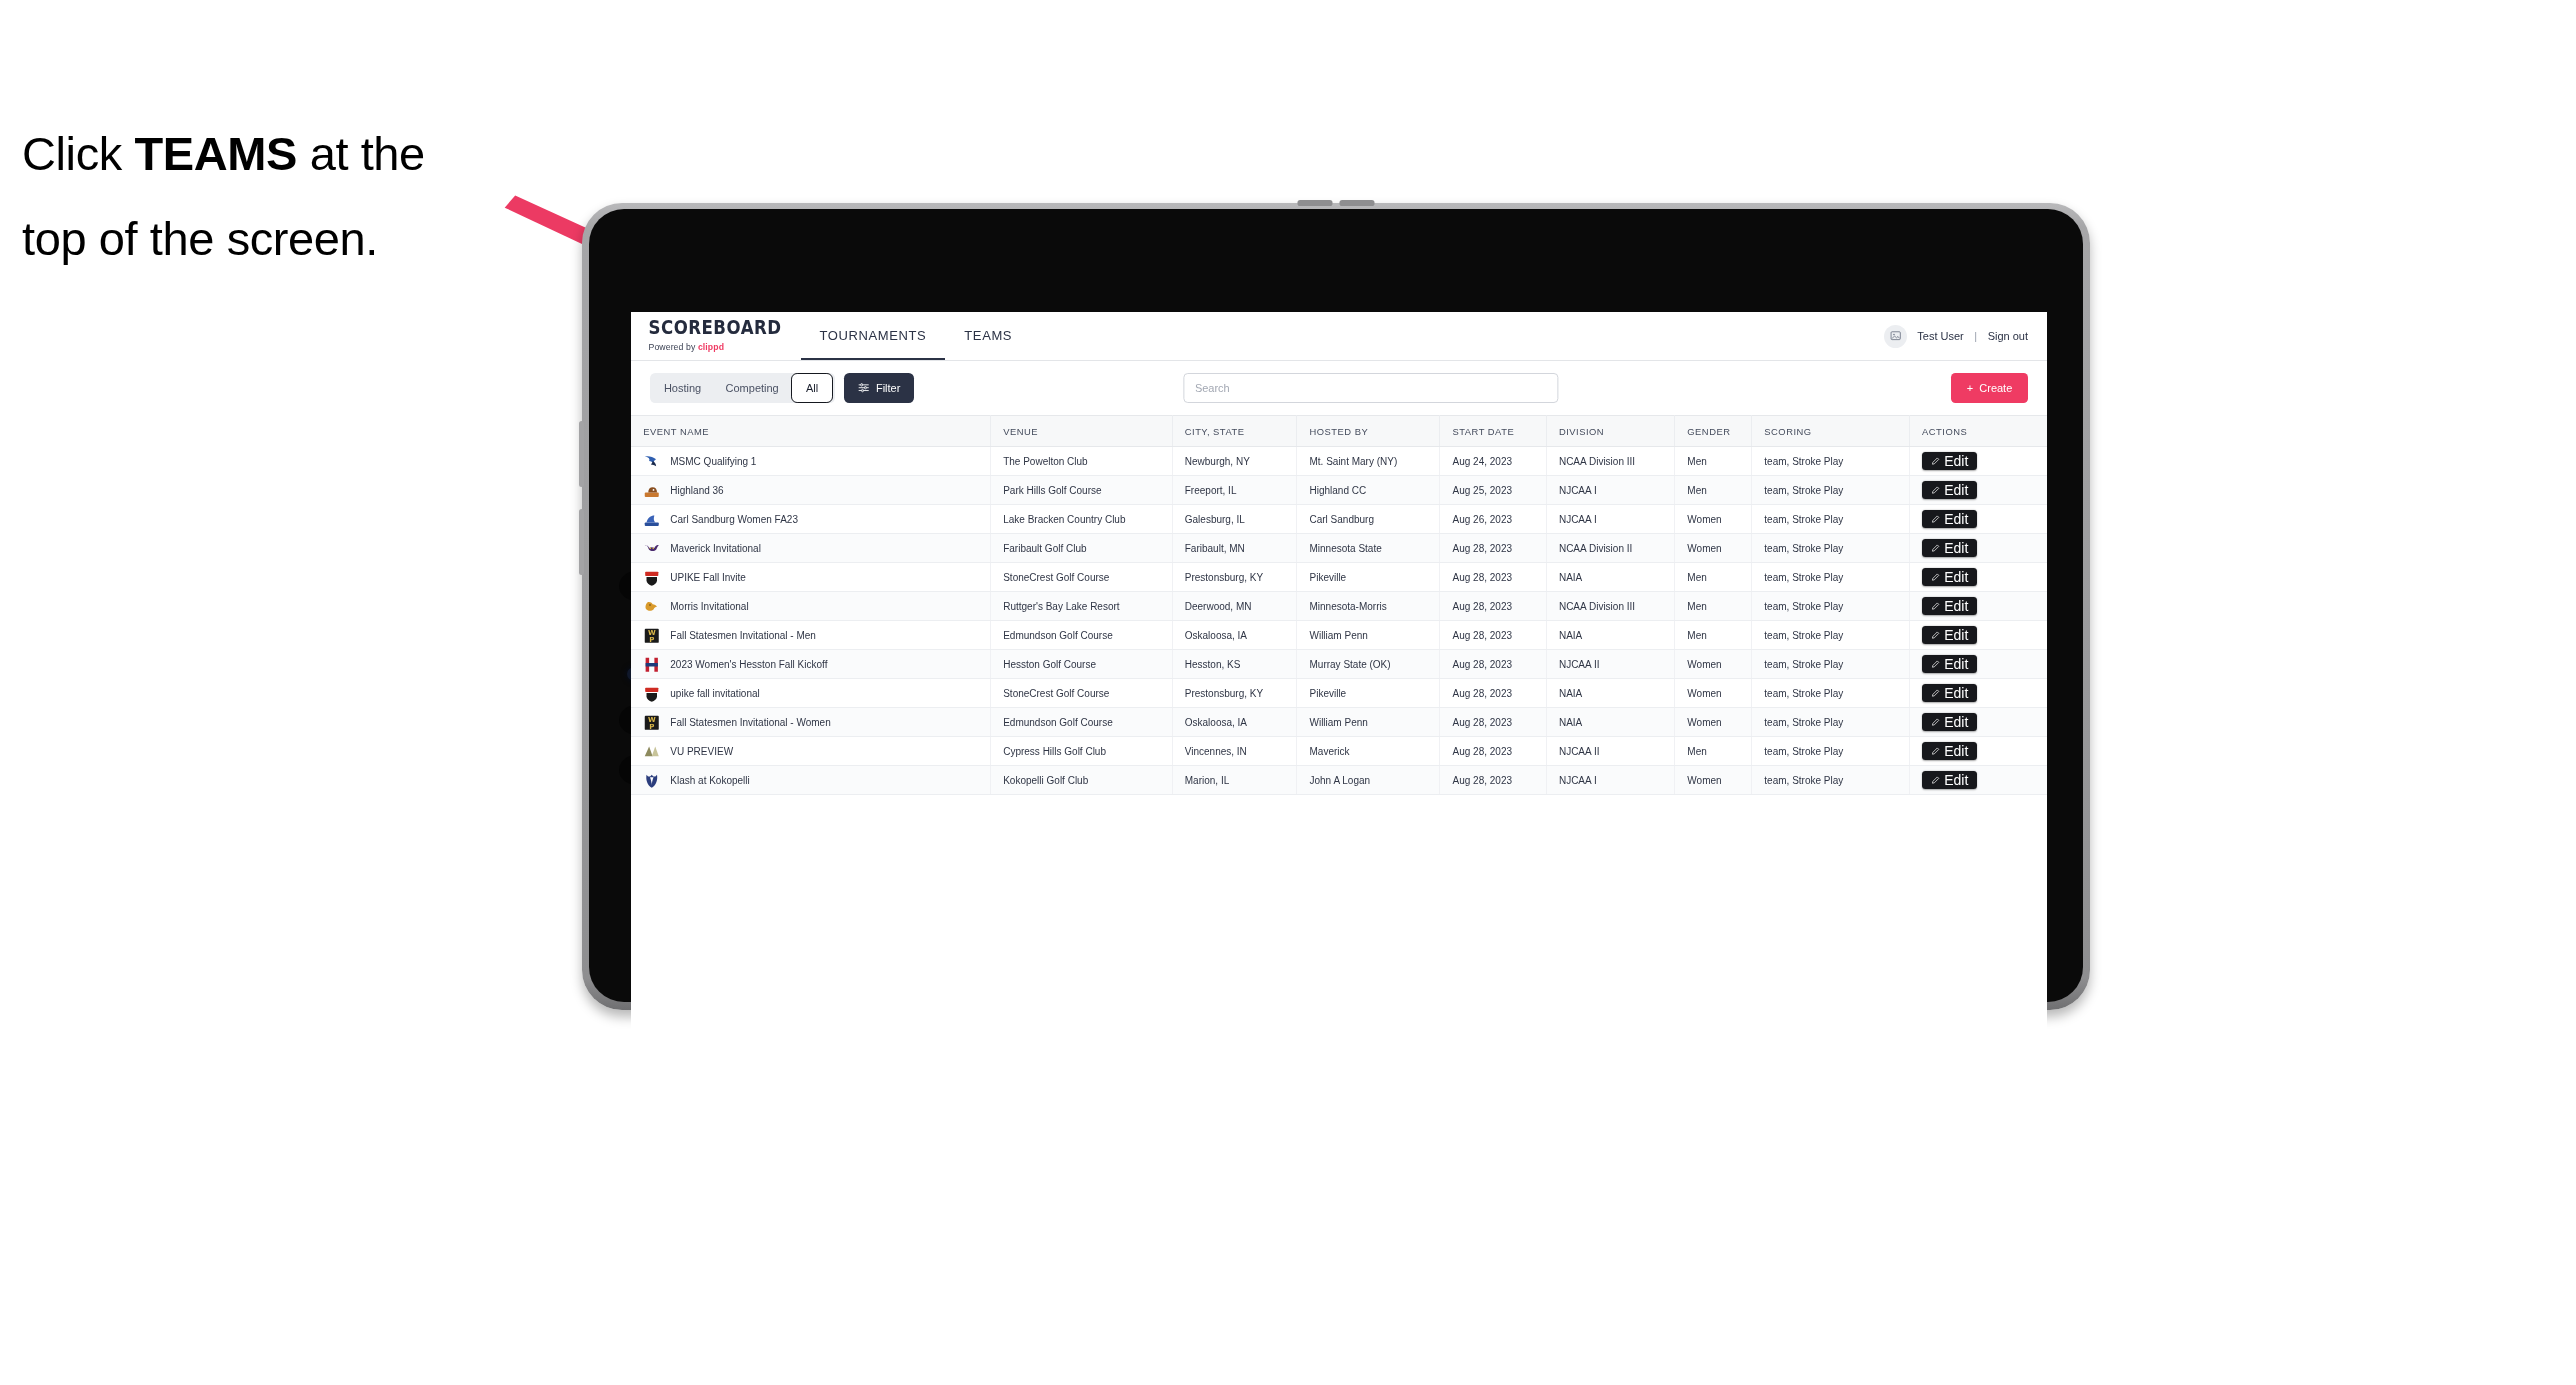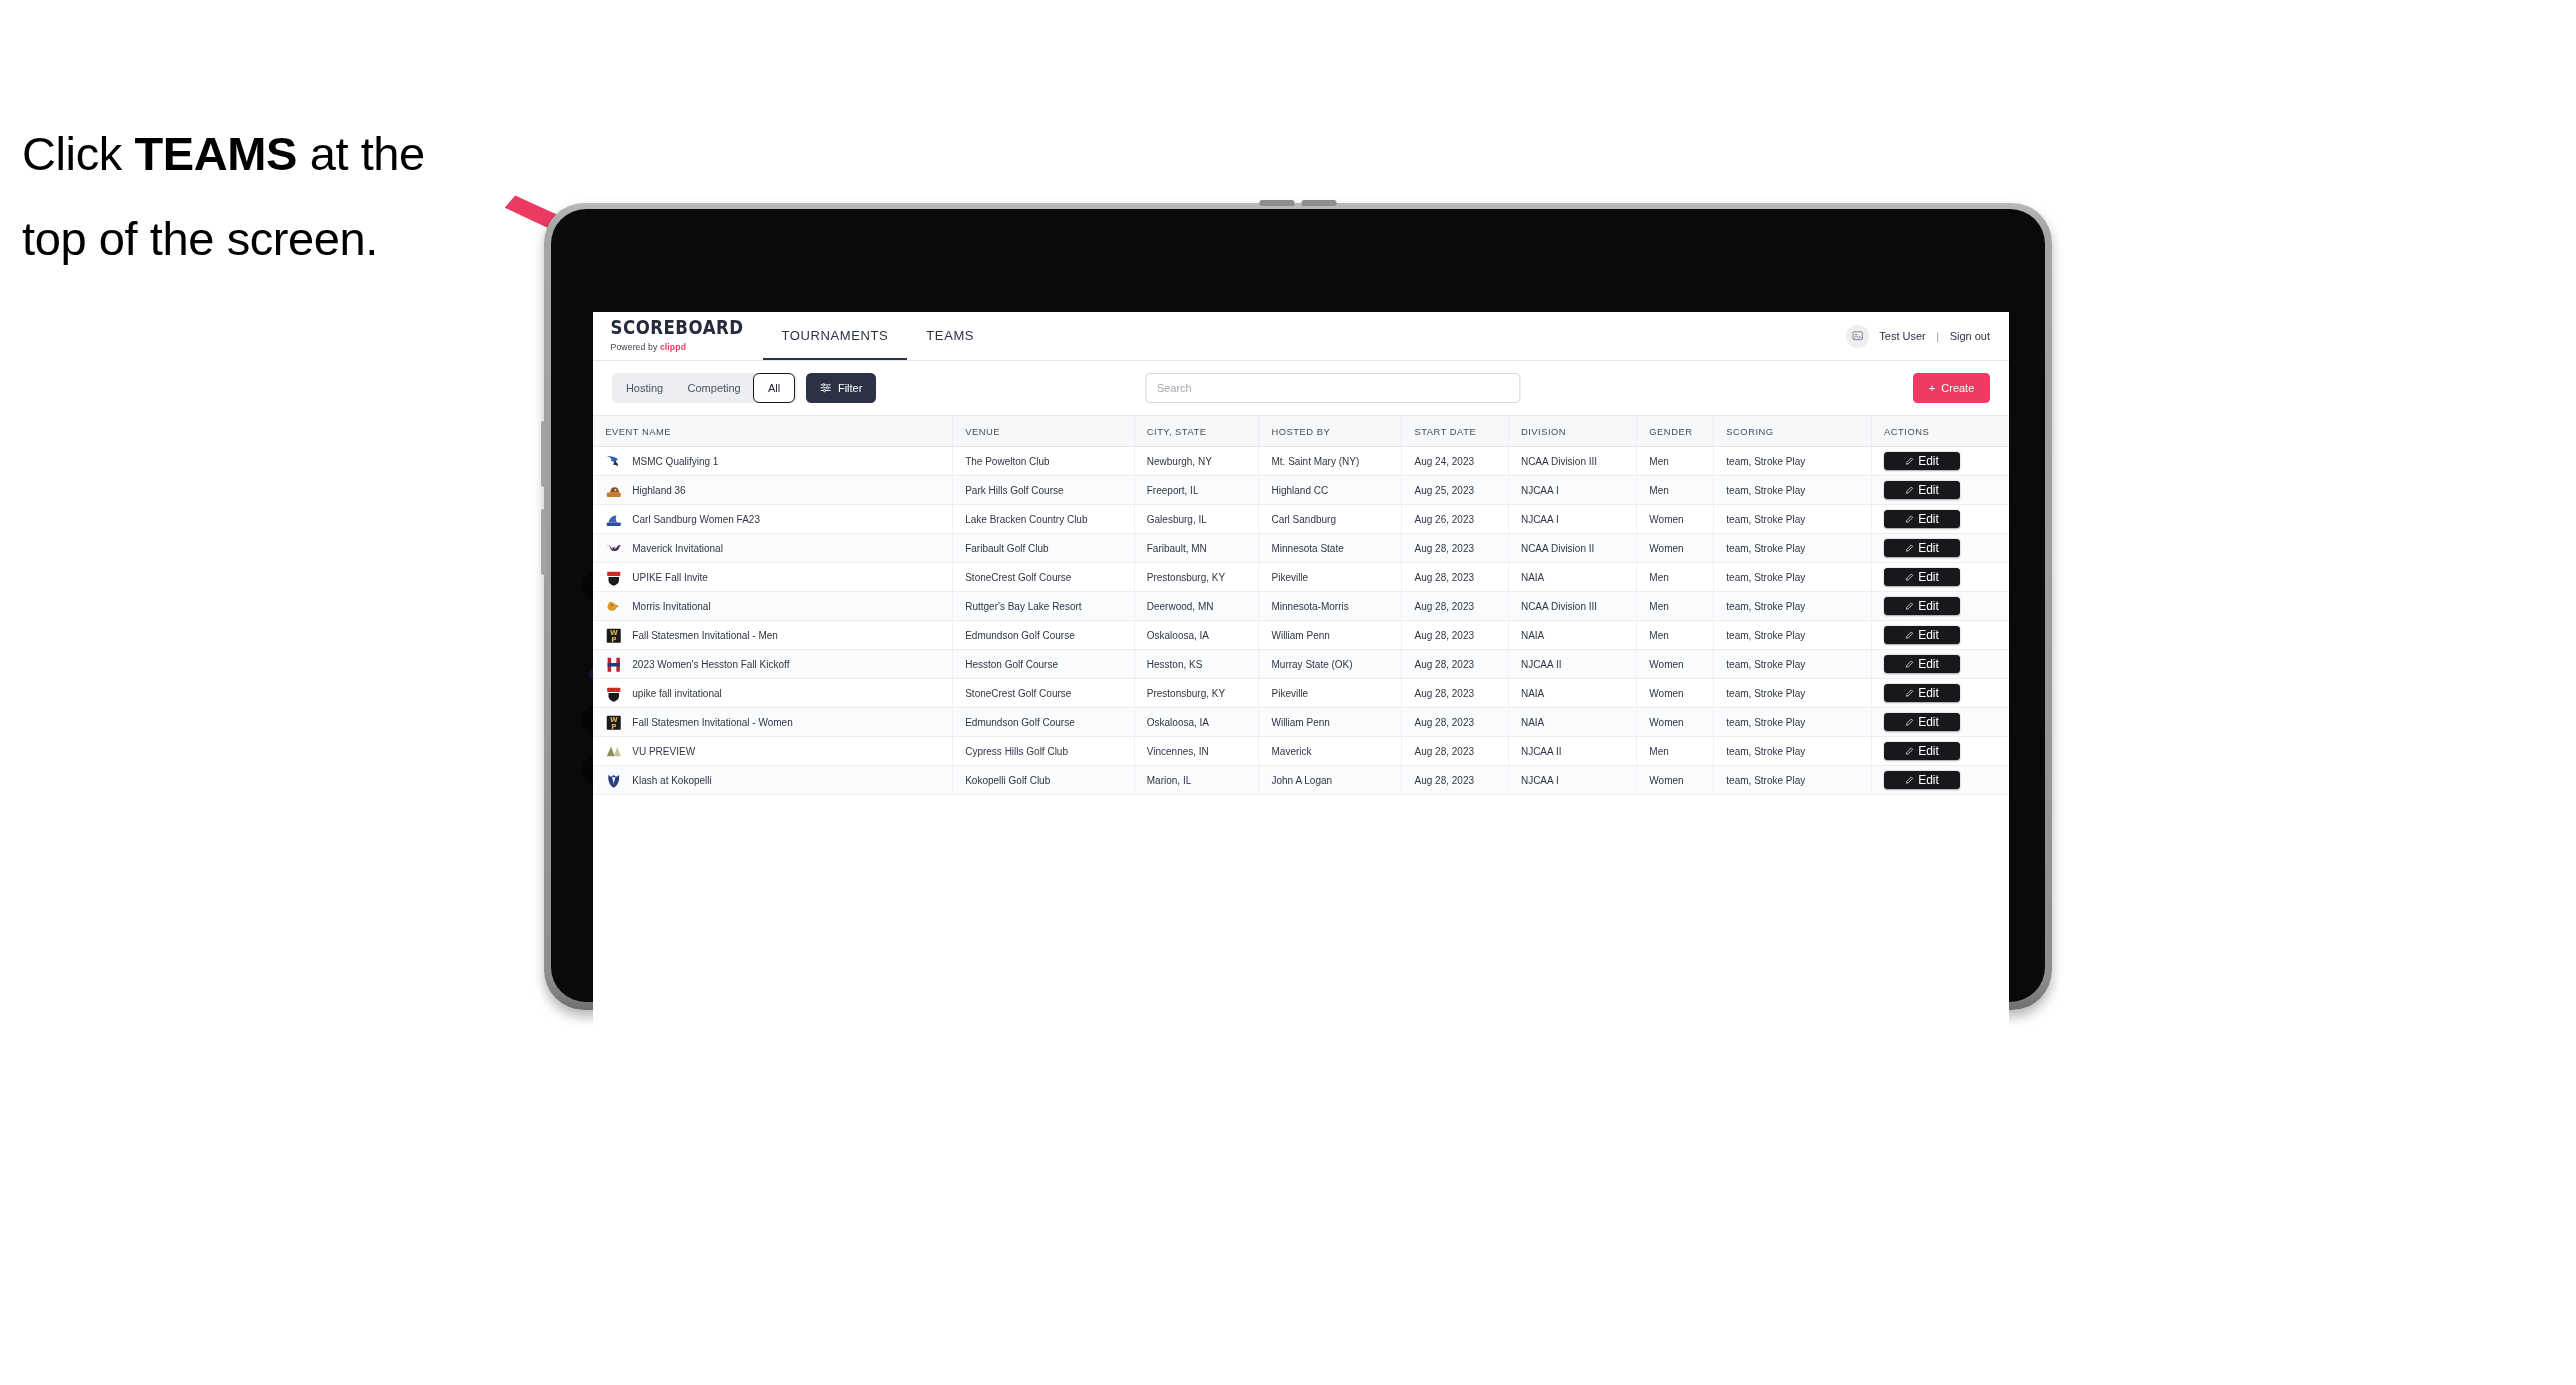--- a/index.html
+++ b/index.html
@@ -25,21 +25,21 @@
   .caption b { font-weight: 700; }
   .cap-line { display: block; white-space: nowrap; }
   .cap-line + .cap-line { margin-top: 35px; }
 
   
   .arrow-svg { position:absolute; left:489px; top:183px; width:454px; height:175px; pointer-events:none; }
 
   
   .tablet {
     position: absolute;
-    left: 544px; top: 203px;
+    left: 582px; top: 203px;
     width: 1508px; height: 807px;
     background: linear-gradient(180deg,#b9b9bb 0%, #a6a6a8 3%, #9c9c9e 50%, #8e8e90 96%, #6f6f71 100%);
     border-radius: 40px;
     box-shadow: 0 6.1px 12.2px rgba(0,0,0,0.28);
   }
   .tablet-inner {
     position:absolute;
     left: 7px; top: 6.1px; right: 7px; bottom: 7.9px;
     background:#0a0a0a;
     border-radius: 35px;
@@ -178,21 +178,21 @@
   .c-gen  { width: 42px; }
   .c-score{ width: 86px; }
   .c-act  { width: 75px; }
 
   .ev { display:flex; align-items:center; gap:9.6px; }
   .logo { width:17.5px; height:17.5px; flex:0 0 17.5px; position:relative; }
   .logo svg { display:block; width:17.5px; height:17.5px; }
 
   .edit-btn {
     background:#17181c; color:#fff; border:none; border-radius:3.5px;
-    height:18.3px; padding:0 21px; font-size:12px;
+    height:18.3px; padding:0 9px; font-size:14px;
     display:inline-flex; align-items:center; gap:4.4px; cursor:pointer;
     font-family:"Liberation Sans", sans-serif;
     box-shadow:0 0.9px 1.7px rgba(0,0,0,0.35);
   }
 </style>
 </head>
 <body>
 
 <div id="stage">
 

